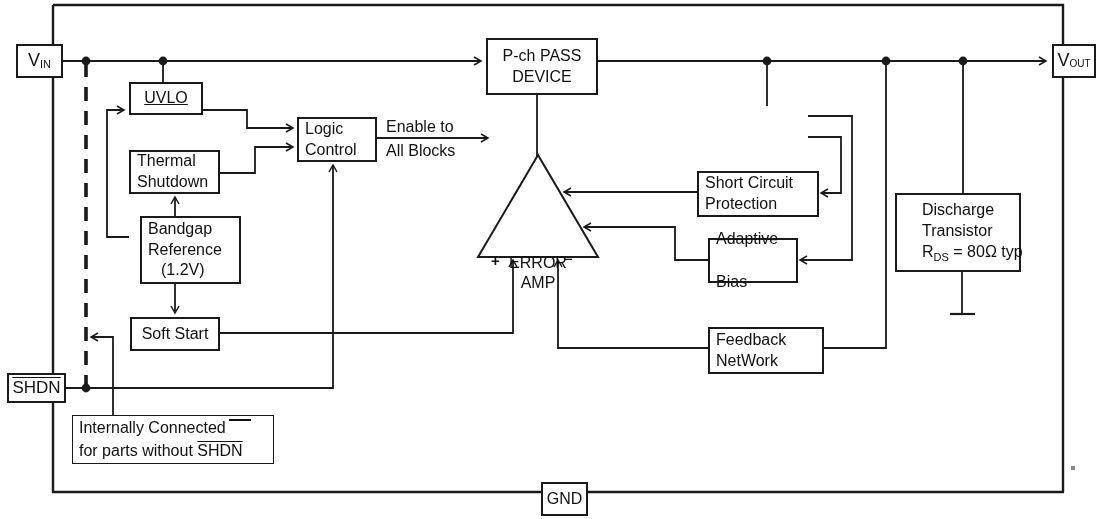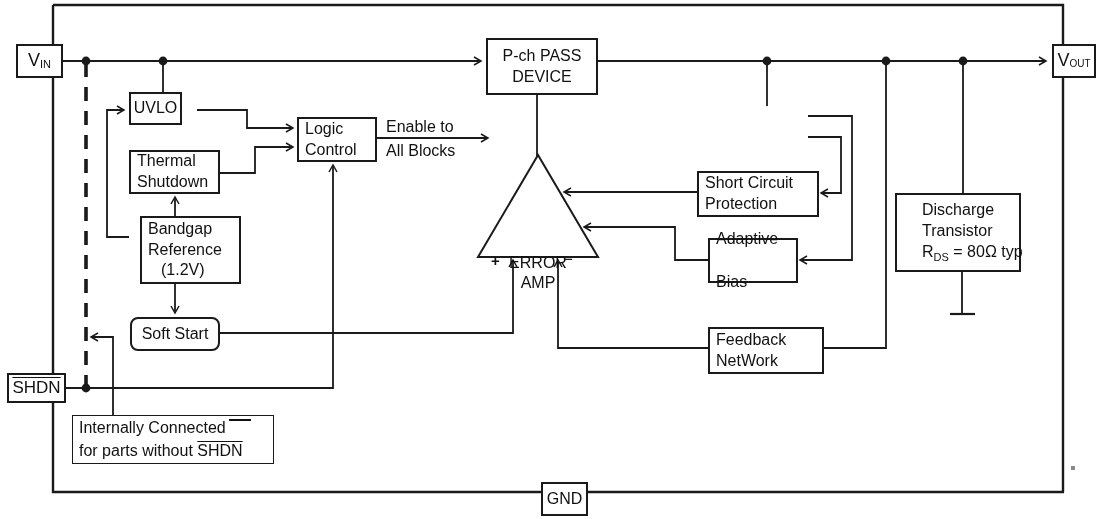--- a/index.html
+++ b/index.html
@@ -92,36 +92,36 @@
     <span class="ovl">SHDN</span>
   </div>
   <div class="blk pin" style="left:1052px;top:44px;width:44px;height:34px;">
     <span>V</span>
       <sub style="font-size:10px;">OUT</sub>
   </div>
   <div class="blk" style="left:541px;top:482px;width:47px;height:34px;">
     <span>GND</span>
   </div>
 
-  <div class="blk" style="left:129px;top:92px;width:53px;height:33px;">
+  <div class="blk" style="left:129px;top:82px;width:74px;height:33px;text-decoration:underline;">
     <span>UVLO</span>
   </div>
 
   <div class="blk la" style="left:129px;top:150px;width:91px;height:44px;">
     <span>Thermal</span>
     <span>Shutdown</span>
   </div>
 
   <div class="blk la" style="left:140px;top:216px;width:101px;height:68px;">
     <span>Bandgap</span>
     <span>Reference</span>
     <span style="margin-left:13px;">(1.2V)</span>
   </div>
 
-  <div class="blk" style="left:130px;top:317px;width:90px;height:34px;border-radius:8px;">
+  <div class="blk" style="left:130px;top:317px;width:90px;height:34px;">
     <span>Soft Start</span>
   </div>
 
   <div class="blk la" style="left:297px;top:117px;width:80px;height:45px;">
     <span>Logic</span>
     <span>Control</span>
   </div>
 
   <div class="blk" style="left:486px;top:38px;width:112px;height:57px;">
     <span>P-ch PASS</span>

